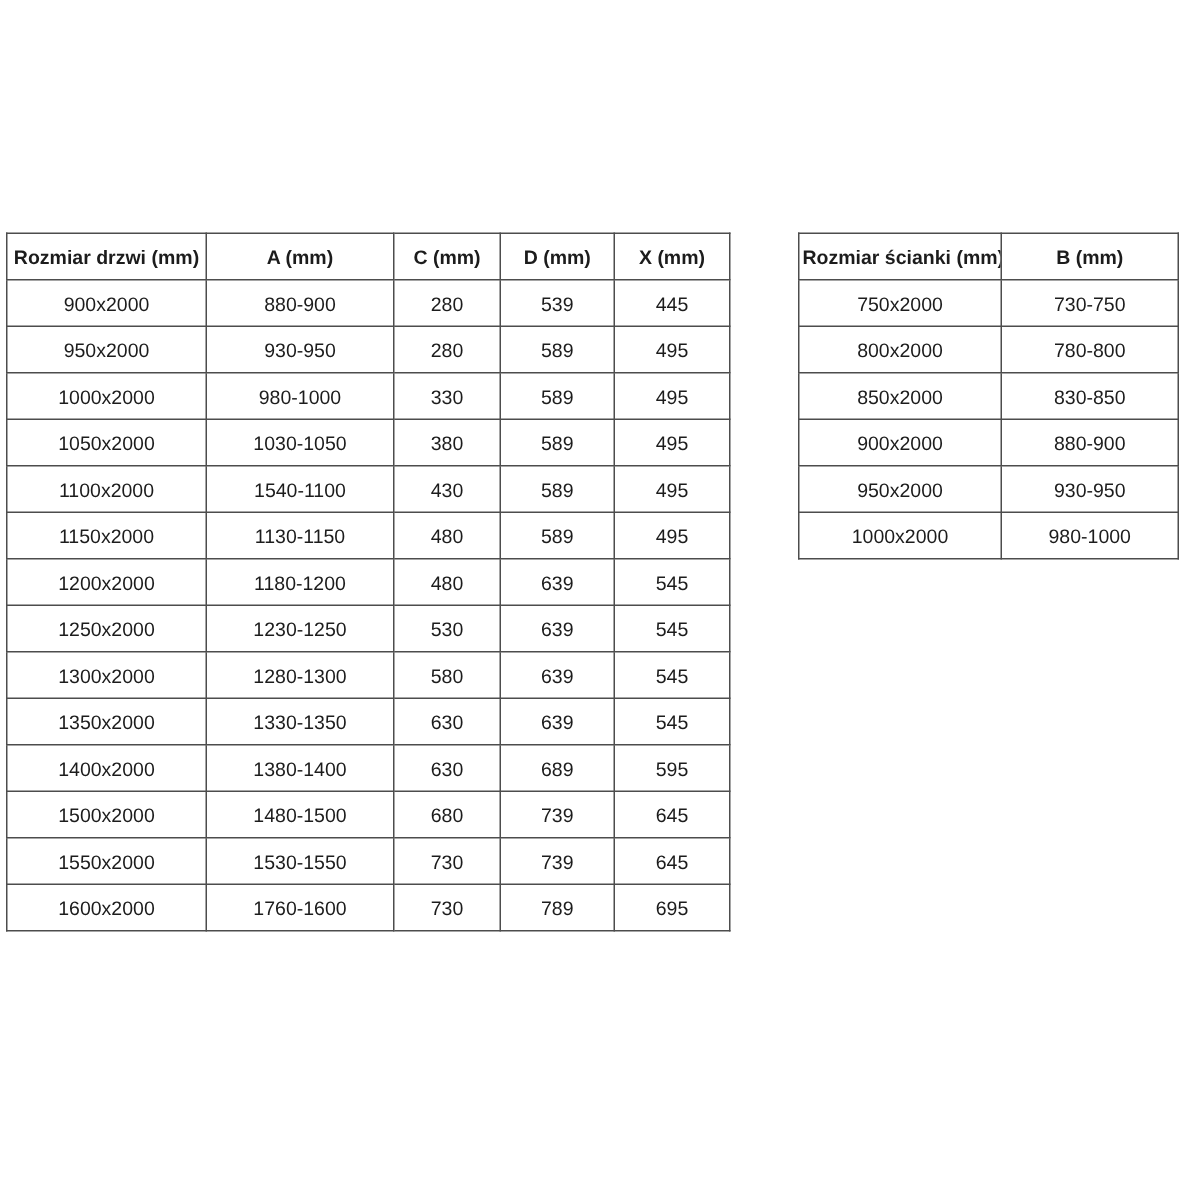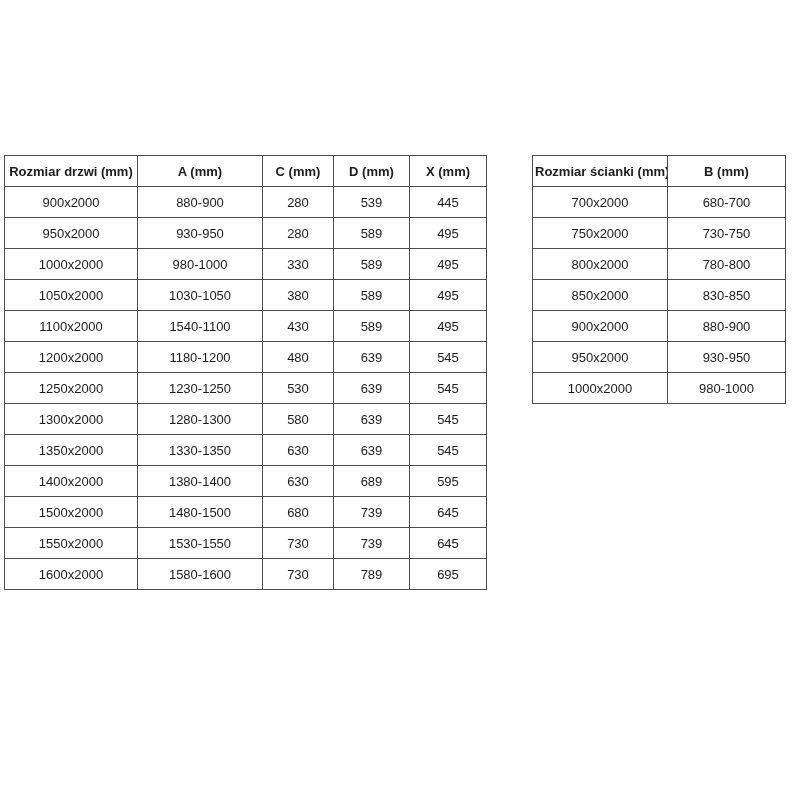--- a/index.html
+++ b/index.html
@@ -87,20 +87,27 @@
           <td>495</td>
         </tr>
         <tr>
           <td>1100x2000</td>
           <td>1540-1100</td>
           <td>430</td>
           <td>589</td>
           <td>495</td>
         </tr>
         <tr>
+          <td>1150x2000</td>
+          <td>1130-1150</td>
+          <td>480</td>
+          <td>589</td>
+          <td>495</td>
+        </tr>
+        <tr>
           <td>1200x2000</td>
           <td>1180-1200</td>
           <td>480</td>
           <td>639</td>
           <td>545</td>
         </tr>
         <tr>
           <td>1250x2000</td>
           <td>1230-1250</td>
           <td>530</td>
@@ -137,40 +144,36 @@
         </tr>
         <tr>
           <td>1550x2000</td>
           <td>1530-1550</td>
           <td>730</td>
           <td>739</td>
           <td>645</td>
         </tr>
         <tr>
           <td>1600x2000</td>
-          <td>1580-1600</td>
+          <td>1760-1600</td>
           <td>730</td>
           <td>789</td>
           <td>695</td>
         </tr>
       </tbody>
   </table>
 
   <table class="spec" id="wall-table">
     <thead>
         <tr>
           <th>Rozmiar ścianki (mm)</th>
           <th>B (mm)</th>
         </tr>
       </thead>
     <tbody>
-        <tr>
-          <td>700x2000</td>
-          <td>680-700</td>
-        </tr>
         <tr>
           <td>750x2000</td>
           <td>730-750</td>
         </tr>
         <tr>
           <td>800x2000</td>
           <td>780-800</td>
         </tr>
         <tr>
           <td>850x2000</td>

